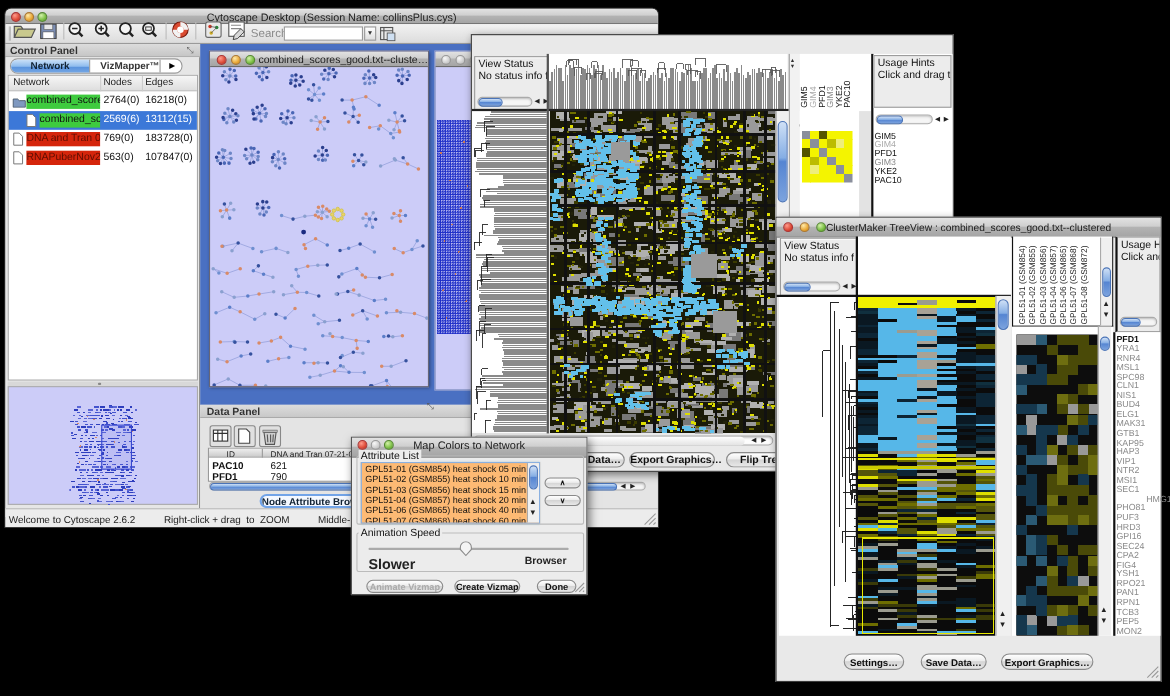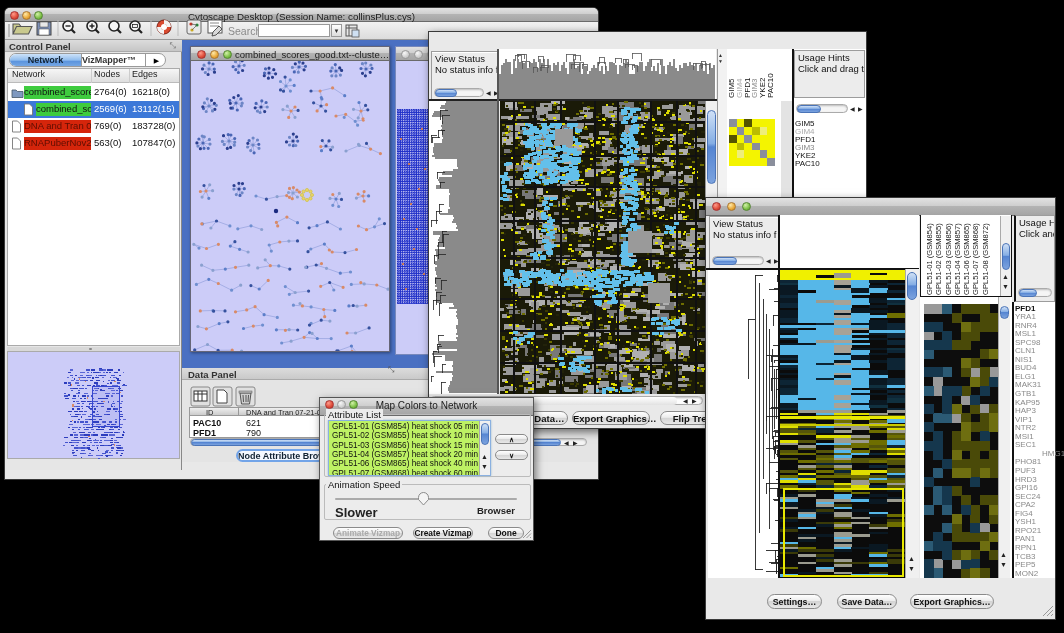--- a/index.html
+++ b/index.html
@@ -74,21 +74,21 @@
       <line x1="4" y1="2" x2="4" y2="13" stroke="#555"></line>
       <rect x="7" y="7" width="7" height="7" fill="#cfe0f2" stroke="#555" stroke-width="0.8"></rect>
     </svg>
     <div class="abs" style="left:0;top:32px;width:177px;height:12px;background:linear-gradient(#dcdcdc,#c6c6c6);border-bottom:1px solid #aaa">
       <div style="position:absolute;left:4px;top:1px;font-size:9.5px;font-weight:bold;color:#333">Control Panel</div>
       <div style="position:absolute;right:6px;top:1px;font-size:8px;color:#666">⤡</div>
     </div>
     <div class="abs" style="left:0;top:44px;width:177px;height:418px;background:#e6e6e6;border-right:1px solid #888"></div>
     <div class="abs" style="left:4px;top:45px;width:157px;height:14px;background:#fff;border:1px solid #9a9a9a;border-radius:7px;overflow:hidden">
       <div style="position:absolute;left:0;top:0;width:72px;height:14px;background:linear-gradient(#cde2f8,#8fbcee 45%,#5a93dd 50%,#7faee6);border-right:1px solid #9a9a9a;font-size:9px;font-weight:bold;color:#123;text-align:center;line-height:13px">Network</div>
-      <div style="position:absolute;left:72px;top:0;width:63px;height:14px;font-size:9px;font-weight:bold;color:#333;text-align:left;line-height:13px">VizMapper™</div>
+      <div style="position:absolute;left:72px;top:0;width:63px;height:14px;font-size:9px;font-weight:bold;color:#333;text-align:right;line-height:13px">VizMapper™</div>
       <div style="position:absolute;left:135px;top:0;width:22px;height:14px;border-left:1px solid #9a9a9a;font-size:7px;text-align:center;line-height:13px">▶</div>
     </div>
     <div class="abs" style="left:2px;top:60px;width:173px;height:278px;background:#fff;border:1px solid #aaa">
       <div style="position:absolute;left:0;top:0;width:100%;height:14px;background:linear-gradient(#f6f6f6,#dedede);border-bottom:1px solid #bbb;font-size:9px;color:#222">
         <span style="position:absolute;left:4px">Network</span>
         <span style="position:absolute;left:86px">Nodes</span>
         <span style="position:absolute;left:124px">Edges</span>
         <span style="position:absolute;left:83px;top:0;height:14px;border-left:1px solid #ccc"></span>
         <span style="position:absolute;left:121px;top:0;height:14px;border-left:1px solid #ccc"></span>
       </div>
@@ -178,20 +178,28 @@
         <div style="position:absolute;left:56px;top:10px;font-size:9px;color:#111">621</div>
         <div style="position:absolute;left:3px;top:20px;font-size:9px;font-weight:bold;color:#111">PFD1</div>
         <div style="position:absolute;left:56px;top:20px;font-size:9px;color:#111">790</div>
       </div>
       <div class="sb" style="left:8px;top:70px;width:397px;height:8px"></div>
       <div class="thumb" style="left:9px;top:70.5px;width:370px;height:7px"></div>
       <div class="arr" style="left:382px;top:71.5px">◀</div>
       <div class="arr" style="left:391px;top:71.5px">▶</div>
       <div style="position:absolute;left:54px;top:81px;width:100px;height:13px;background:#f4f8ff;border:2px solid #72a4e8;border-radius:8px;font-size:9px;font-weight:bold;color:#123;text-align:center;line-height:10px;white-space:nowrap;overflow:hidden">Node Attribute Browser</div>
     </div>
+    <div class="abs" style="left:0;top:454px;width:593px;height:17px;background:#ececec;border-top:1px solid #bbb">
+      <span style="position:absolute;left:3px;top:4px;font-size:9px;color:#222">Welcome to Cytoscape 2.6.2</span>
+      <span style="position:absolute;left:144px;top:4px;font-size:9px;color:#222">Right-click + drag&nbsp; to&nbsp; ZOOM</span>
+      <span style="position:absolute;left:284px;top:4px;font-size:9px;color:#222">Middle-</span>
+      <svg style="position:absolute;right:1px;bottom:1px" width="12" height="12">
+        <path d="M11 1 L1 11 M11 5 L5 11 M11 9 L9 11" stroke="#999" stroke-width="1"></path>
+      </svg>
+    </div>
   </div>
 <div class="abs" style="left:395px;top:46px;width:70px;height:309px;background:#ccccf8;border:1px solid #7788bb">
     <div class="tb" style="position:absolute;left:0;top:0;width:100%;height:14px">
       <div class="tl gry" style="left:5px;top:2.5px"></div>
       <div class="tl gry" style="left:18px;top:2.5px"></div>
       <div class="tl gry" style="left:31px;top:2.5px"></div>
     </div>
   </div>
 <svg style="position:absolute;left:397px;top:109px" width="33" height="195" shape-rendering="crispEdges">
     <defs>
@@ -361,20 +369,21 @@
 <div class="arr abs" style="left:692px;top:398px">▶</div>
 <div class="aqbtn" style="left:436px;top:411px;width:58px;height:14px">Settings…</div>
 <div class="aqbtn" style="left:506px;top:411px;width:62px;height:14px">Save Data…</div>
 <div class="aqbtn" style="left:572px;top:411px;width:78px;height:14px">Export Graphics…</div>
 <div class="aqbtn" style="left:660px;top:411px;width:80px;height:14px;clip-path:inset(0 35px 0 0)">Flip Tree No</div>
 <div class="abs" style="left:705px;top:197px;width:351px;height:423px;background:#e9e9e9;border:1px solid #3a3a3a;box-shadow:2px 3px 8px rgba(0,0,0,0.55)">
     <div class="tb" style="position:absolute;left:0;top:0;width:100%;height:18px">
       <div class="tl red" style="left:6px;top:4px"></div>
       <div class="tl org" style="left:21px;top:4px"></div>
       <div class="tl grn" style="left:36px;top:4px"></div>
+      <div class="ttl" style="top:4px;font-size:9.3px">ClusterMaker TreeView : combined_scores_good.txt--clustered</div>
     </div>
     <div class="pane" style="left:3px;top:18px;width:70px;height:53px">
       <div class="pt">View Status<br>No status info f</div>
       <div class="sb" style="left:2px;top:39px;width:52px;height:9px"></div>
       <div class="thumb" style="left:3px;top:39.5px;width:24px;height:8px"></div>
       <div class="arr" style="left:56px;top:41px">◀</div>
       <div class="arr" style="left:64px;top:41px">▶</div>
     </div>
   </div>
 <div class="abs" style="left:780px;top:215px;width:139px;height:53px;background:#fff"></div>
@@ -857,21 +866,21 @@
   </svg>
 <div class="abs" style="left:319px;top:397px;width:215px;height:144px;background:#ececec;border:1px solid #555;box-shadow:2px 3px 8px rgba(0,0,0,0.5)">
     <div class="tb" style="position:absolute;left:0;top:0;width:100%;height:18px">
       <div class="tl red" style="left:5px;top:2px"></div>
       <div class="tl gry" style="left:17px;top:2px"></div>
       <div class="tl grn" style="left:29px;top:2px"></div>
       <div class="ttl" style="top:1.5px;font-size:10px">Map Colors to Network</div>
     </div>
     <div style="position:absolute;left:6px;top:11px;font-size:9.5px;color:#111;background:#ececec;padding:0 2px;z-index:2">Attribute List</div>
     <div style="position:absolute;left:4px;top:16px;width:207px;height:63px;border:1px solid #bbb;border-radius:2px"></div>
-    <div style="position:absolute;left:8px;top:22px;width:163px;height:56px;background:#bef264;border:1px solid #8ab0e0;box-shadow:0 0 2px #9bc;overflow:hidden">
+    <div style="position:absolute;left:8px;top:22px;width:163px;height:56px;background:#fdba74;border:1px solid #8ab0e0;box-shadow:0 0 2px #9bc;overflow:hidden">
       <div style="position:absolute;left:3px;top:1.0px;font-size:8.2px;color:#111;white-space:nowrap">GPL51-01 (GSM854) heat shock 05 min</div>
       <div style="position:absolute;left:3px;top:10.3px;font-size:8.2px;color:#111;white-space:nowrap">GPL51-02 (GSM855) heat shock 10 min</div>
       <div style="position:absolute;left:3px;top:19.6px;font-size:8.2px;color:#111;white-space:nowrap">GPL51-03 (GSM856) heat shock 15 min</div>
       <div style="position:absolute;left:3px;top:28.9px;font-size:8.2px;color:#111;white-space:nowrap">GPL51-04 (GSM857) heat shock 20 min</div>
       <div style="position:absolute;left:3px;top:38.2px;font-size:8.2px;color:#111;white-space:nowrap">GPL51-06 (GSM865) heat shock 40 min</div>
       <div style="position:absolute;left:3px;top:47.5px;font-size:8.2px;color:#111;white-space:nowrap">GPL51-07 (GSM868) heat shock 60 min</div>
     </div>
     <div style="position:absolute;left:159px;top:23px;width:11px;height:54px;background:#f0f0f0;border-left:1px solid #aaa"></div>
     <div class="thumb" style="left:160.5px;top:25px;width:8px;height:22px;border-radius:4px"></div>
     <div class="arr" style="left:161px;top:56px;font-size:7px">▲</div>

